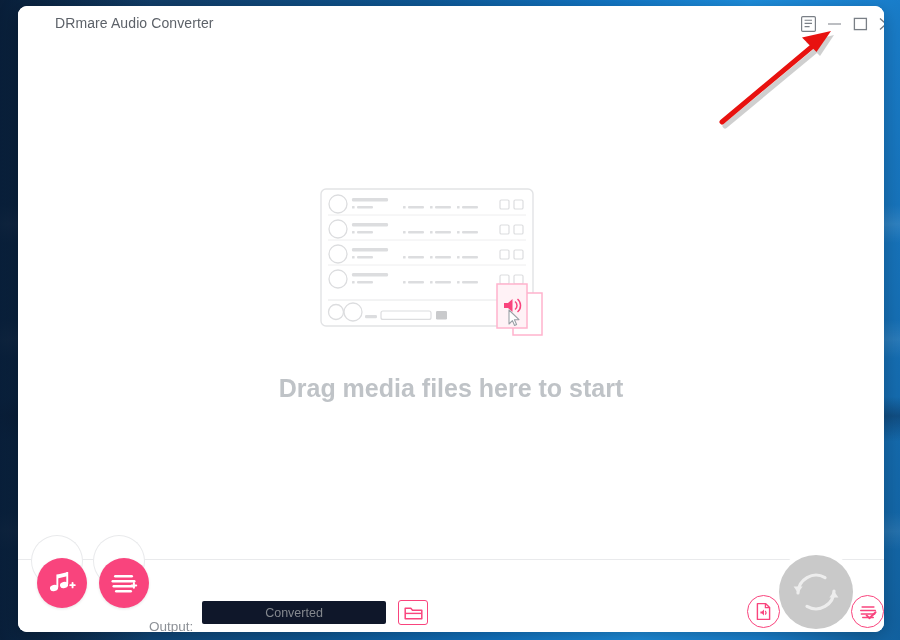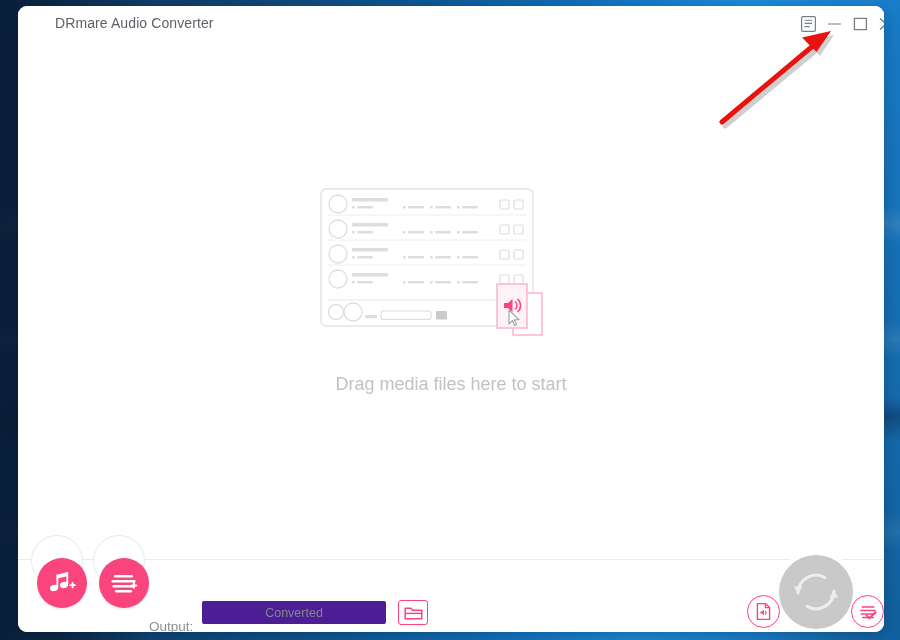--- a/index.html
+++ b/index.html
@@ -85,23 +85,23 @@
   #placeholder-art {
     position: absolute;
     left: 302px; top: 146px;
     width: 230px; height: 150px;
   }
   #drop-text {
     position: absolute;
     left: 0; top: 332px;
     width: 866px;
     text-align: center;
-    font-size: 18px;
+    font-size: 25px;
     color: #bfc3c7;
-    font-weight: 400;
+    font-weight: 700;
   }
 
   
   #bottom-bar {
     position: absolute; left: 0; bottom: 0;
     width: 866px; height: 73px;
     background: #ffffff;
     border-top: 1px solid #e9eaec;
   }
   
@@ -127,21 +127,21 @@
   #btn-add-music { left: 19px;  top: 552px; width: 50px; height: 50px; }
   #btn-add-list  { left: 81px;  top: 552px; width: 50px; height: 50px; }
 
   #output-label {
     position: absolute; left: 131px; top: 613px;
     font-size: 13.5px; color: #8d9197;
   }
   #output-field {
     position: absolute; left: 184px; top: 595px;
     width: 184px; height: 23px;
-    background: #4c1d95;
+    background: #0f172a;
     border-radius: 2px;
     display: flex; align-items: center; justify-content: center;
     font-size: 12.5px; color: #84888e;
     cursor: pointer;
   }
   #btn-output-folder {
     position: absolute; left: 380px; top: 594px;
     width: 30px; height: 25px;
     border: 1.5px solid #f9447d;
     border-radius: 3px;

